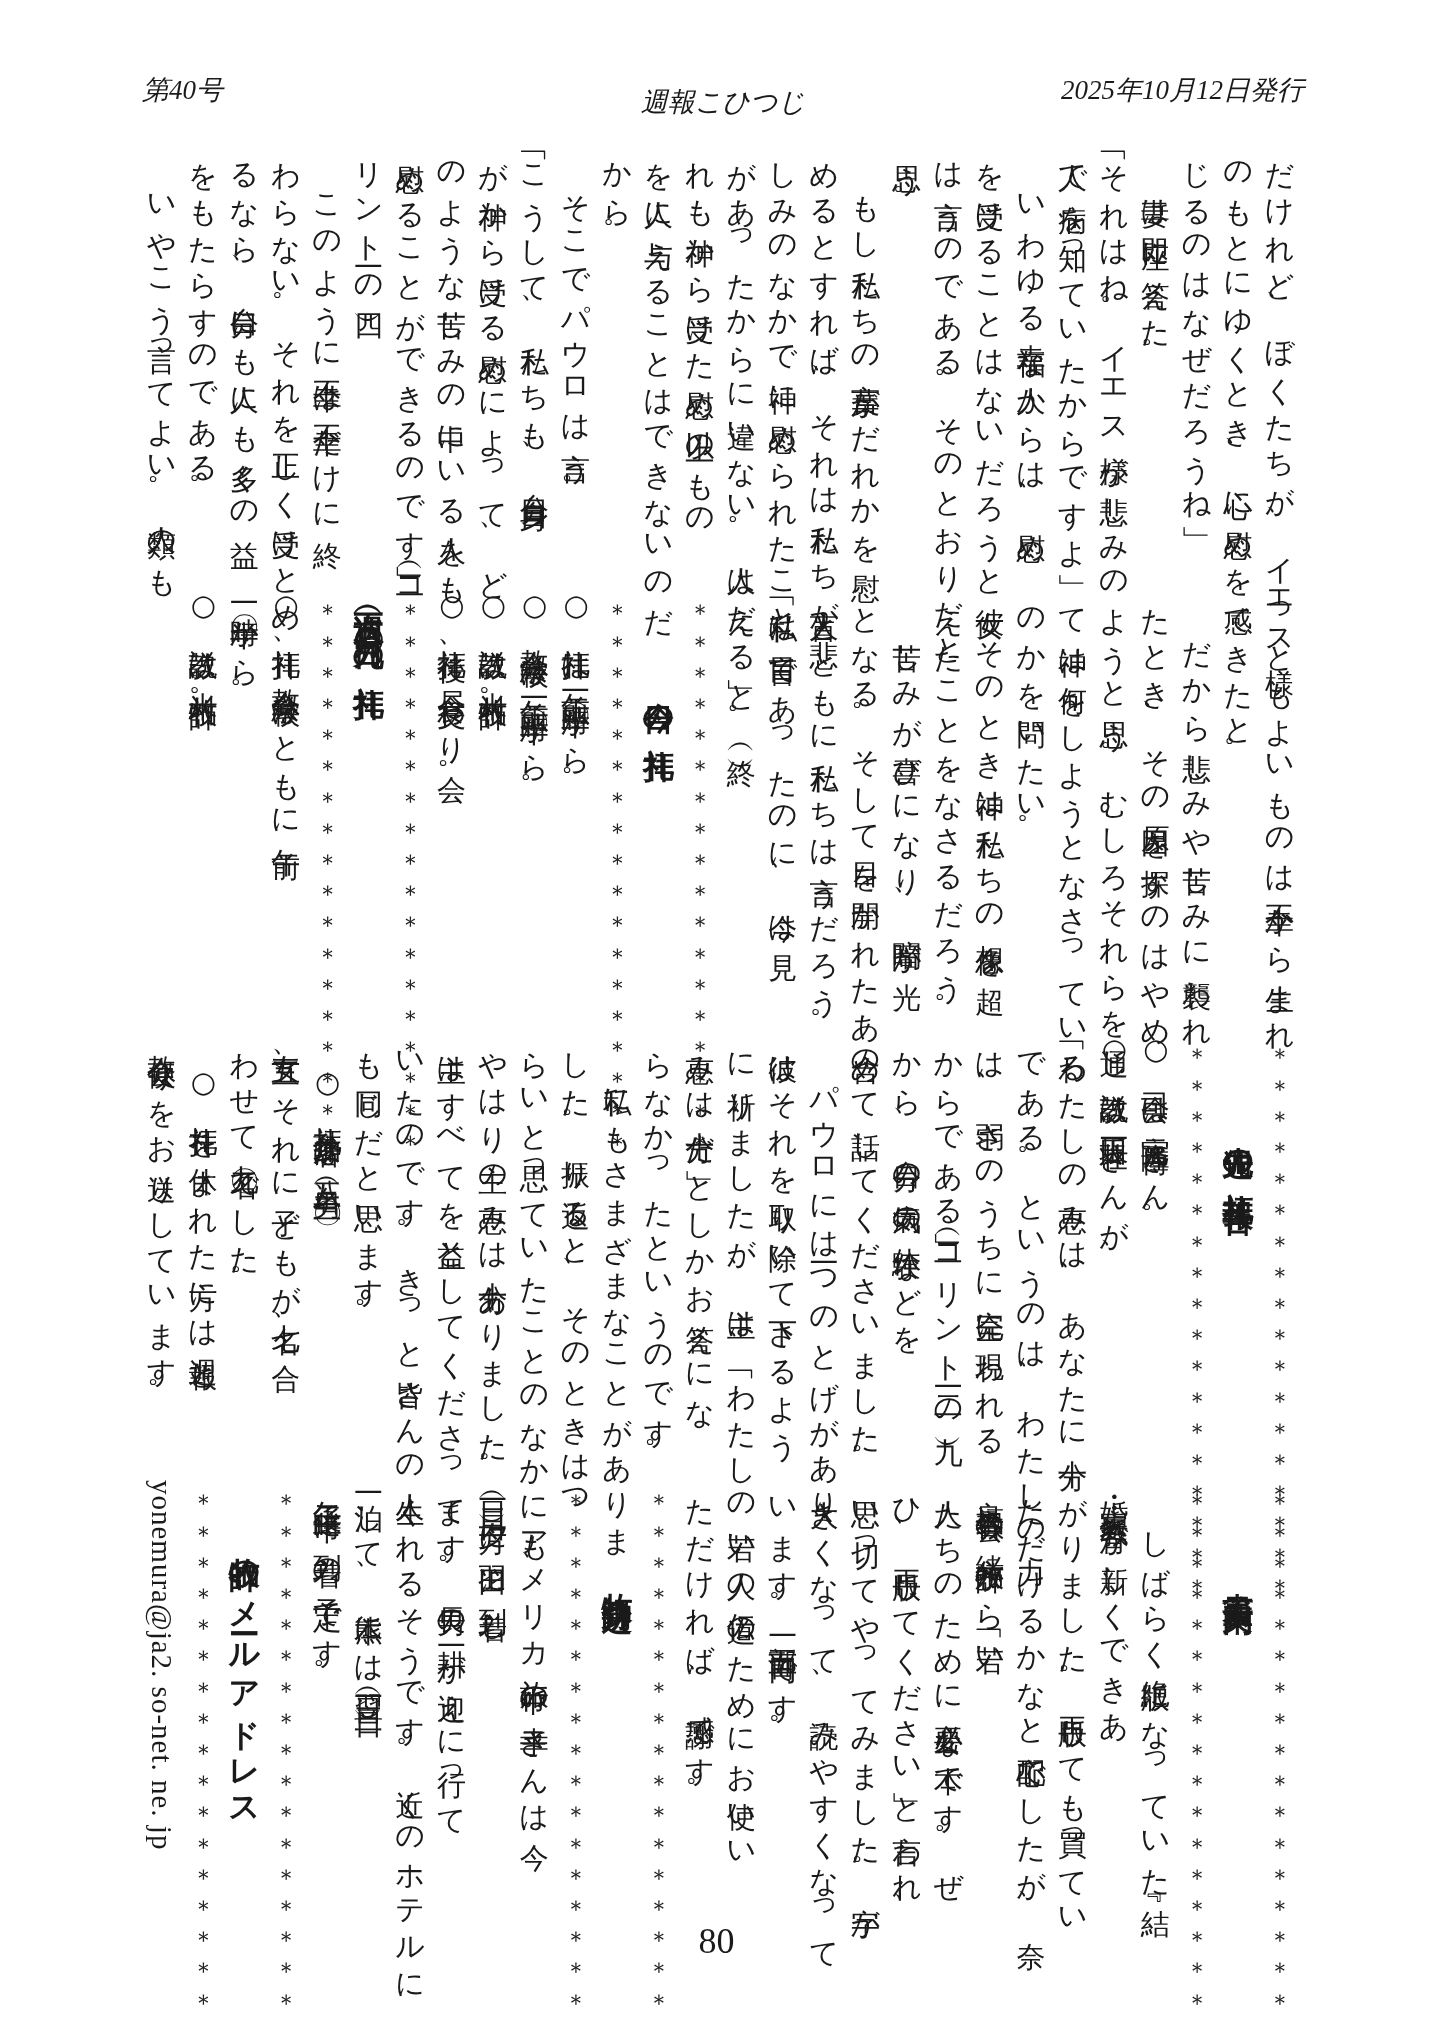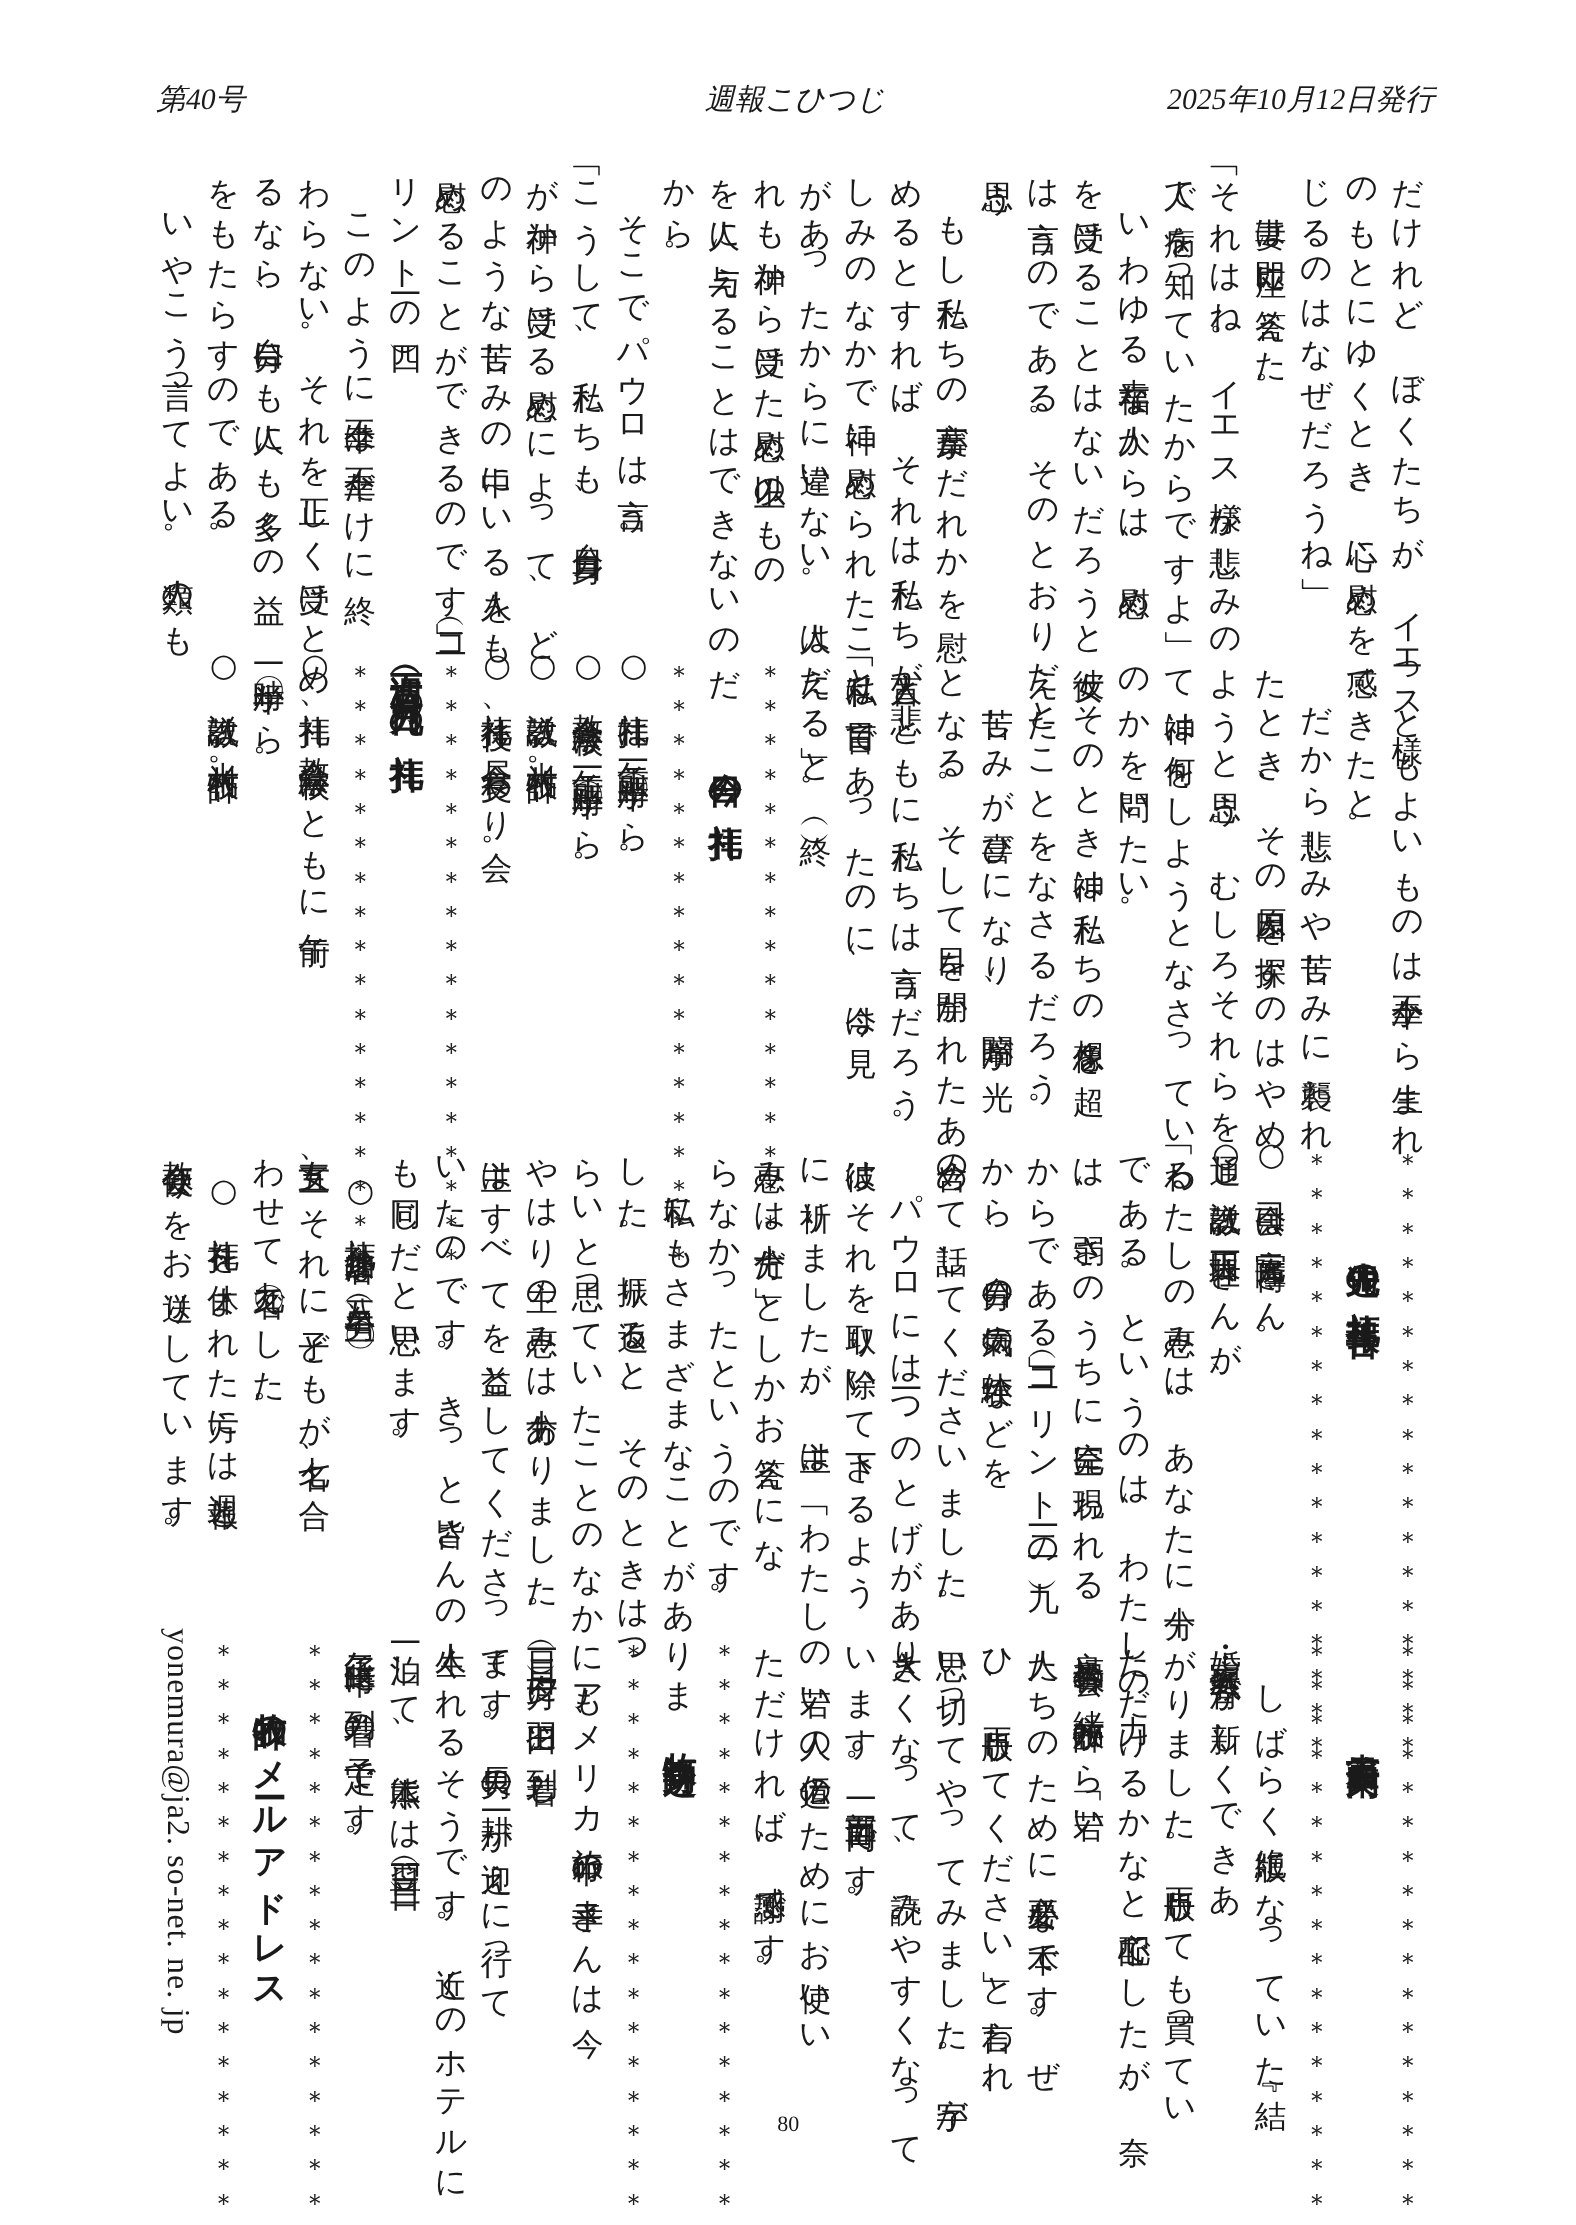--- a/index.html
+++ b/index.html
@@ -7,21 +7,21 @@
     width: 1433px; height: 2023px; position: relative; overflow: hidden;
     font-family: "DejaVu Serif", "Liberation Serif", serif;
     color: #1a1a1a;
   }
   .header {
     position: absolute; top: 70px; left: 142px; width: 1162px; height: 40px;
     font-family: "Liberation Serif", "DejaVu Serif", serif;
     font-size: 27px; line-height: 40px; font-style: italic;
   }
   .header .left { position: absolute; left: 0; top: 0; }
-  .header .center { position: absolute; left: 0; right: 0; top: 0; text-align: center; }
+  .header .center { position: absolute; left: 0; right: 0; top: 12px; text-align: center; }
   .header .right { position: absolute; right: 0; top: 0; }
   .tier {
     position: absolute; left: 120px; width: 1180px;
     writing-mode: vertical-rl;
     font-family: "DejaVu Sans", sans-serif;
     font-size: 29px; line-height: 41.4px;
     letter-spacing: 3.5px;
   }
   .tier1 { top: 142px; height: 440px; }
   .tier2 { top: 588px; height: 440px; }
@@ -29,21 +29,21 @@
   .tier4 { top: 1478px; height: 440px; }
   .col { display: block; white-space: nowrap; }
   .col.heading { font-weight: bold; font-size: 31px; padding-top: 0; }
   .col.stars { font-size: 24px; letter-spacing: 7.2px; color: #222; }
   .col.email { font-family: "Liberation Serif", serif; font-size: 29px; letter-spacing: 1px; padding-top: 2px; }
   .col.indent1 { padding-top: 33px; }
   .col.heading.next { padding-top: 0; }
   .col.heading.center { padding-top: 90px; }
   .pageno {
     position: absolute; top: 1920px; left: 0; width: 1433px; text-align: center;
-    font-family: "Liberation Serif", serif; font-size: 20px;
+    font-family: "Liberation Serif", serif; font-size: 36px;
   }
 </style>
 </head>
 <body>
 
 <div class="header">
   <span class="left">第40号</span>
   <span class="center">週報こひつじ</span>
   <span class="right">2025年10月12日発行</span>
 </div>

